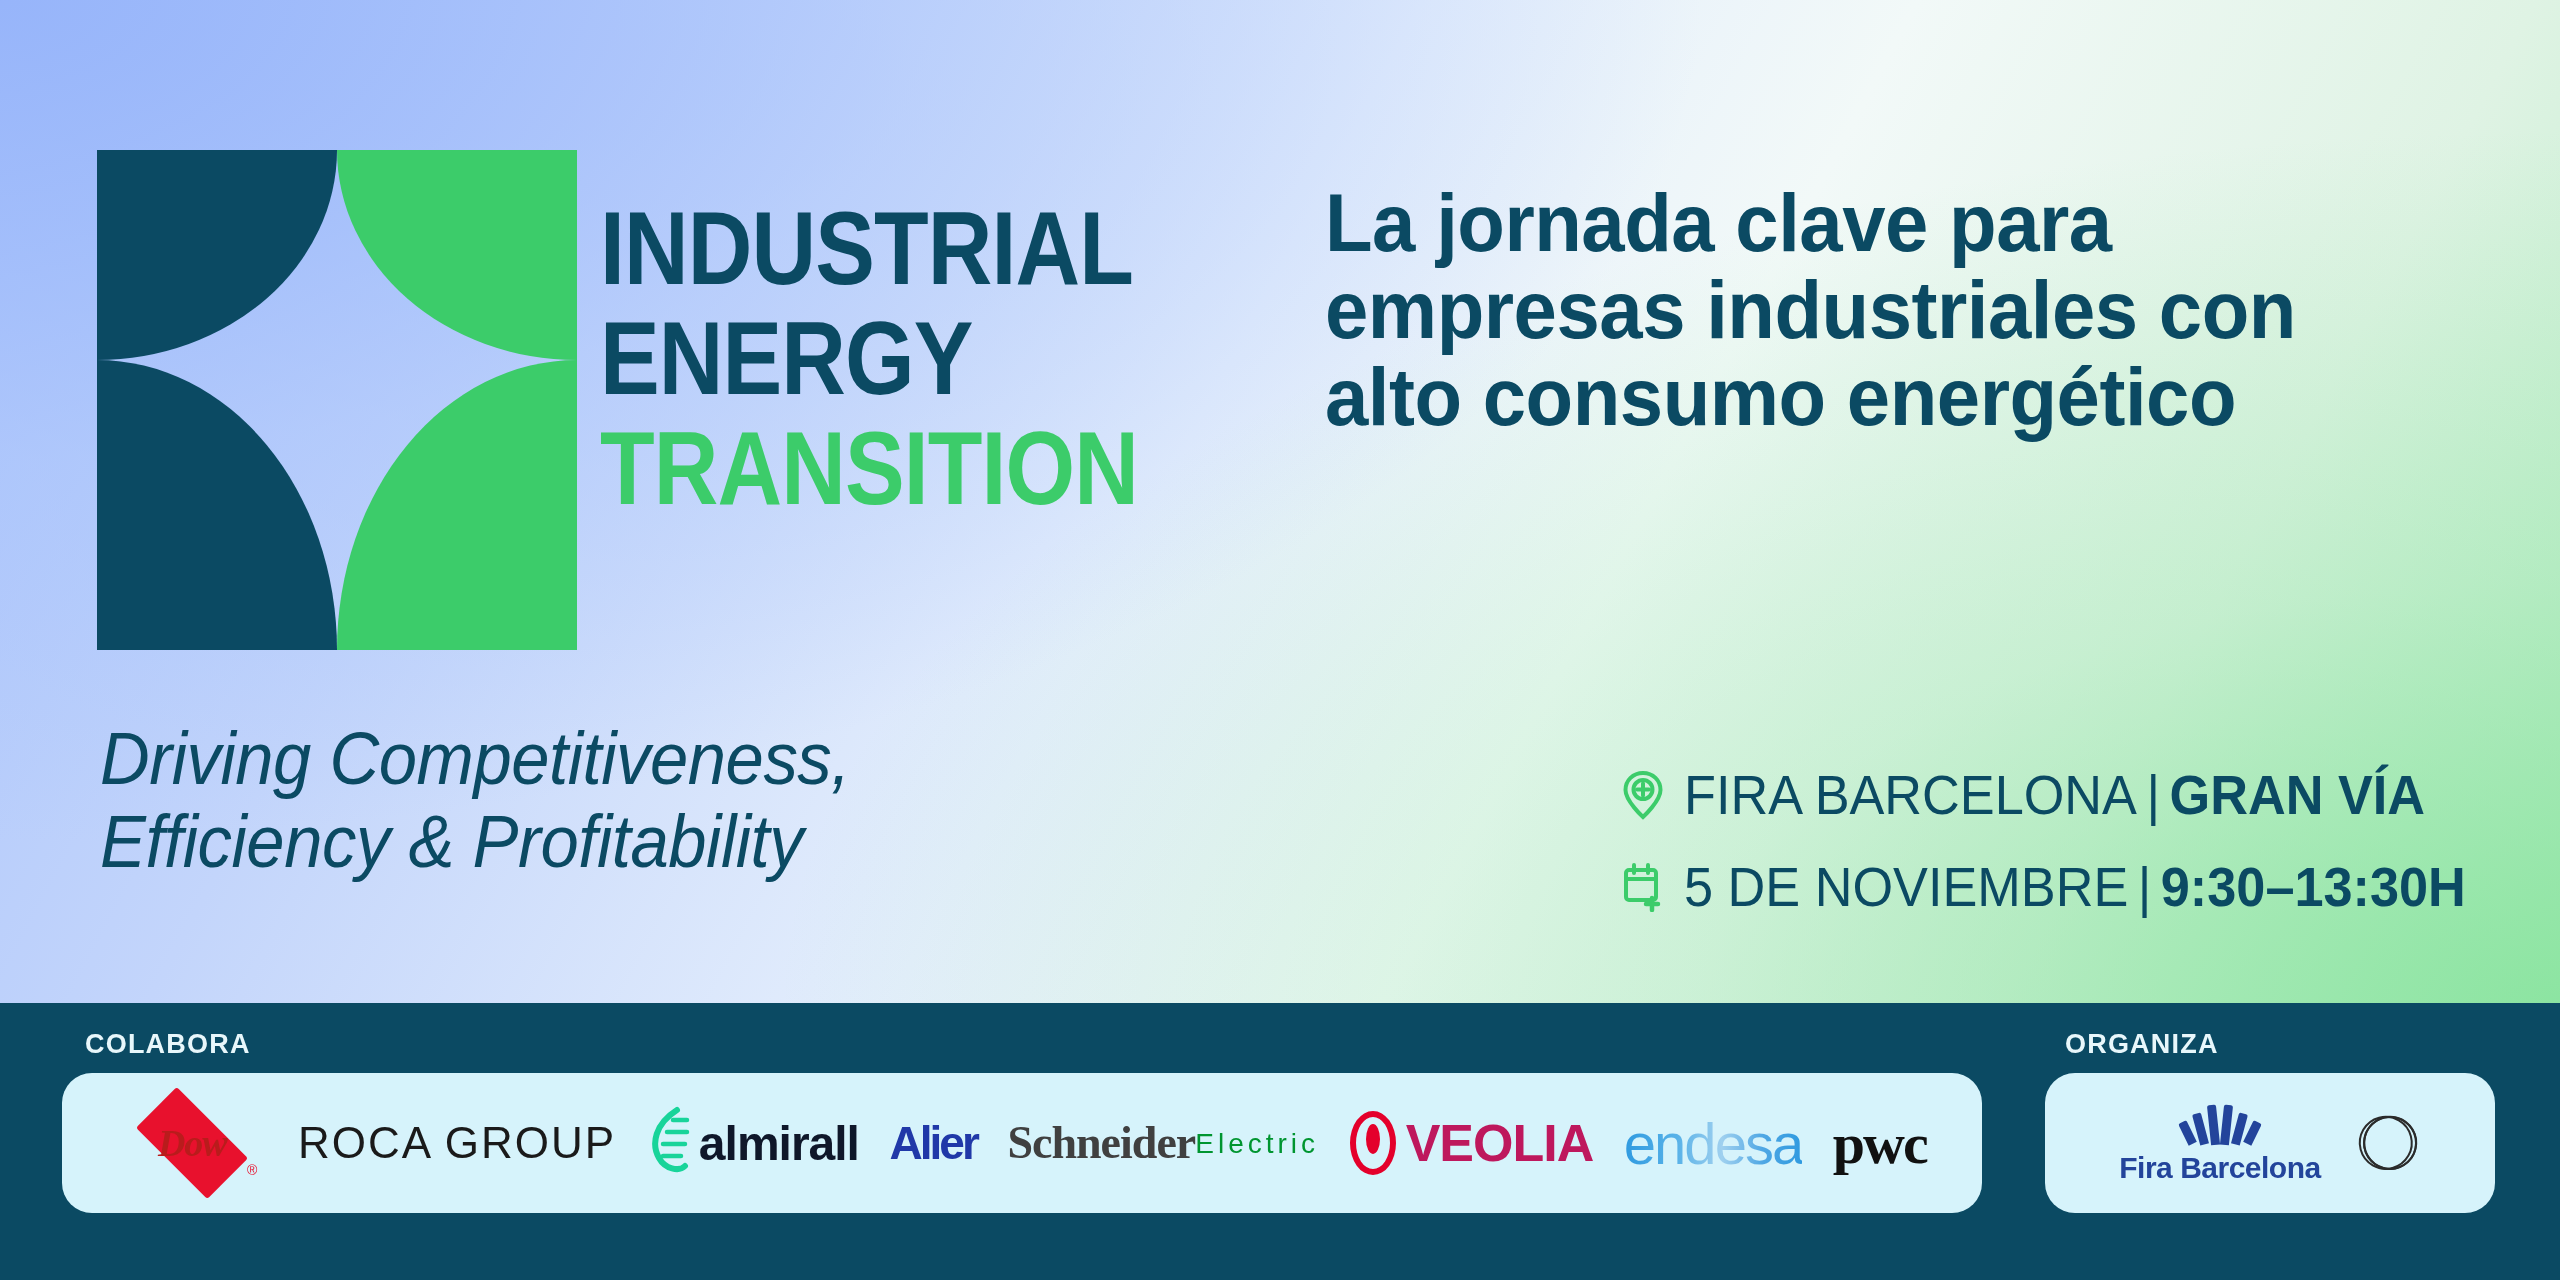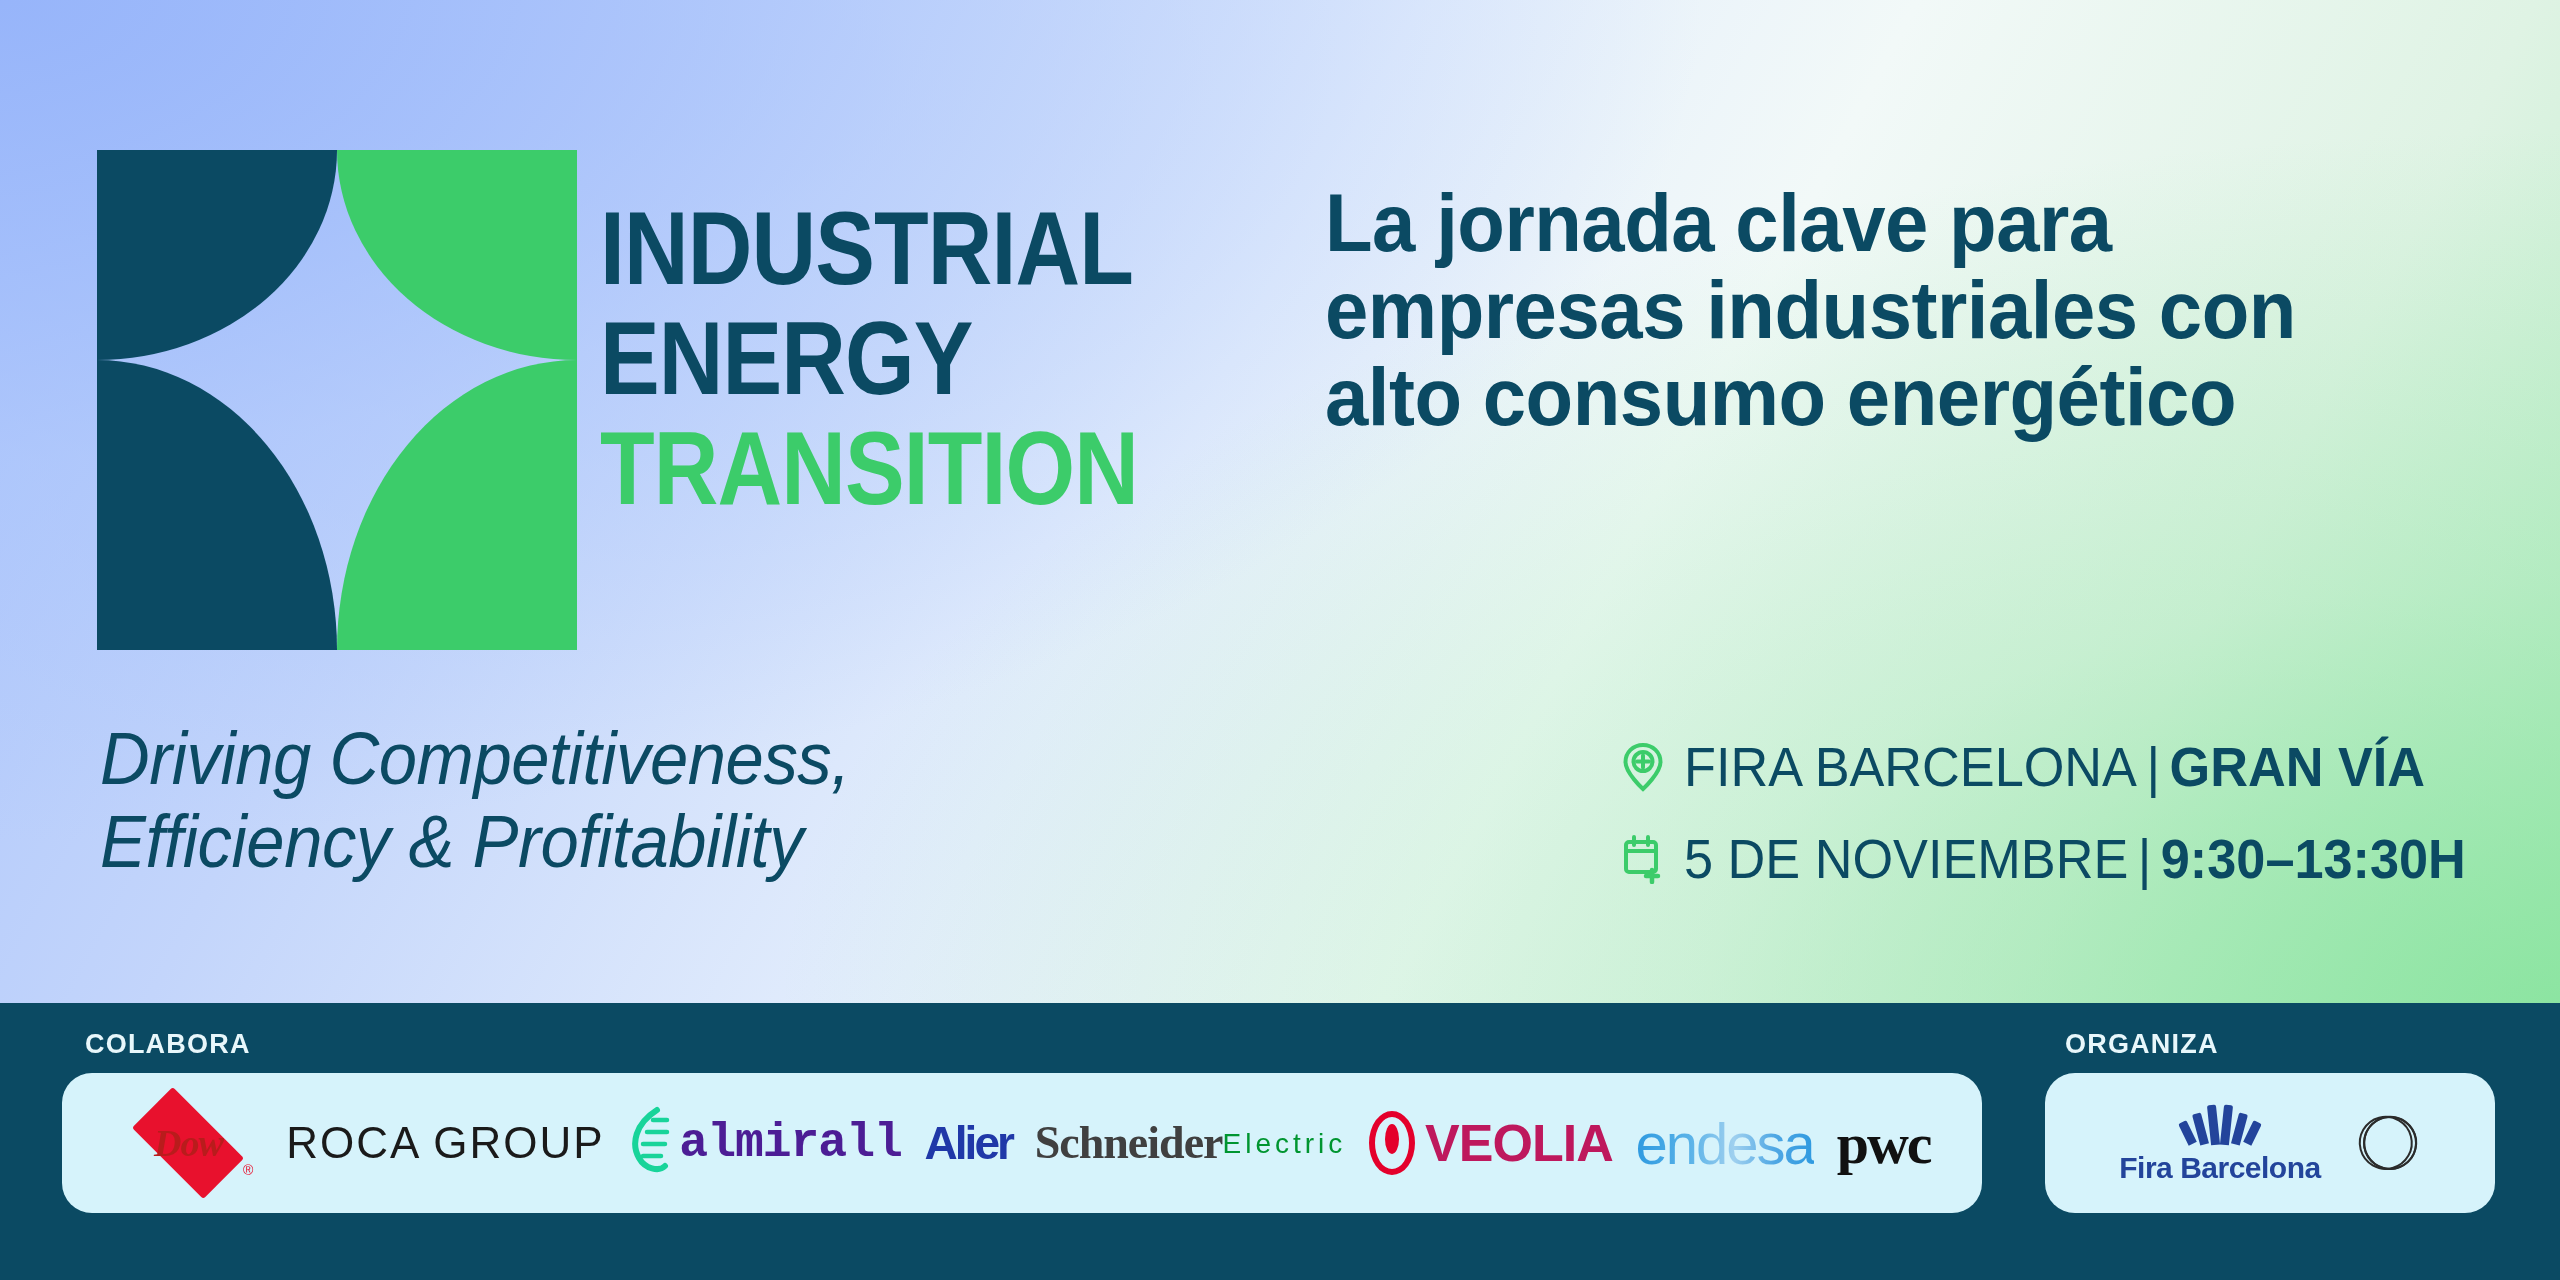--- a/index.html
+++ b/index.html
@@ -117,20 +117,21 @@
   .meta {
     position:absolute;
     left:1620px; top:735px;
     width:900px;
   }
   .meta-row {
     display:flex;
     align-items:center;
     gap:18px;
     margin-bottom:28px;
+    margin-top:28px;
   }
   .meta-icon {
     width:46px; height:50px;
     flex:0 0 46px;
     display:flex; align-items:center; justify-content:center;
   }
   .meta-text {
     color:#0b4a63;
     font-family:"Liberation Sans Narrow","Liberation Sans", sans-serif;
     font-size:55px;
@@ -206,22 +207,22 @@
     color:#1a1a1a;
     font-family:"Liberation Sans Narrow","Liberation Sans", sans-serif;
     font-size:44px;
     font-weight:normal;
     letter-spacing:2px;
   }
 
   
   .almirall-wrap { display:flex; align-items:center; gap:6px; }
   .almirall-text {
-    color:#4c1d95;
-    font-family:Liberation Mono, monospace;
+    color:#0f172a;
+    font-family:Liberation Sans, sans-serif;
     font-weight:bold;
     font-size:48px;
     letter-spacing:-1px;
   }
 
   
   .alier {
     color:#2038a8;
     font-family:Liberation Sans, sans-serif;
     font-weight:bold;

